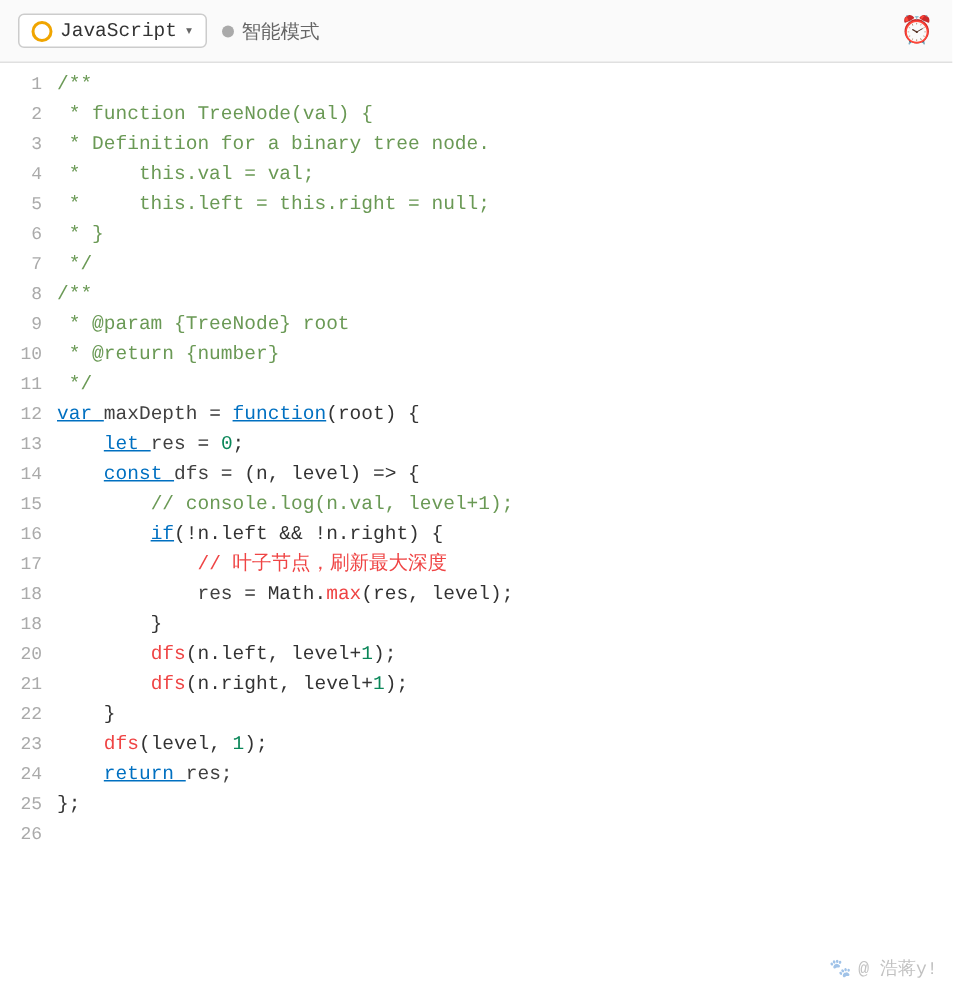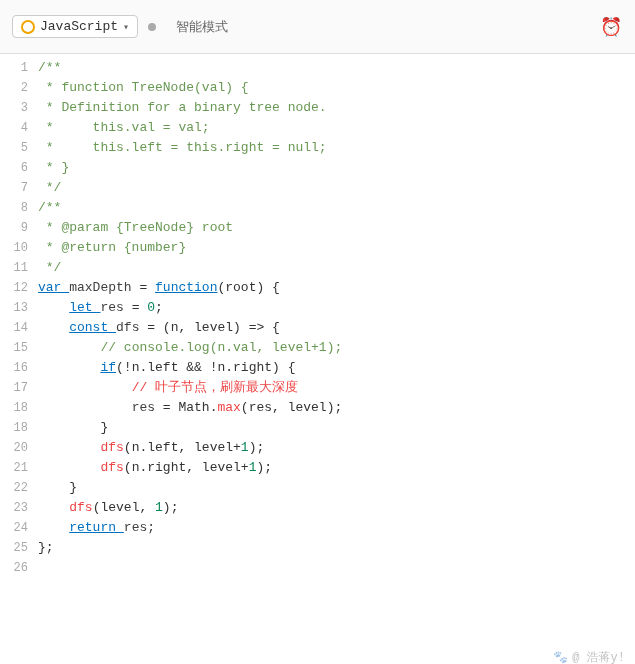--- a/index.html
+++ b/index.html
@@ -11,21 +11,21 @@
       height: 664px;
       overflow: hidden;
     }
 
     .toolbar {
       display: flex;
       align-items: center;
       padding: 6px 12px;
       border-bottom: 1px solid #e0e0e0;
       background: #fafafa;
-      height: 54px;
+      height: 42px;
       gap: 10px;
     }
 
     .lang-selector {
       display: flex;
       align-items: center;
       border: 1px solid #ccc;
       border-radius: 4px;
       padding: 3px 8px;
       background: #fff;
@@ -44,21 +44,21 @@
     }
 
     .lang-selector .chevron {
       font-size: 10px;
       color: #666;
     }
 
     .smart-mode {
       display: flex;
       align-items: center;
-      gap: 20px;
+      gap: 5px;
       font-size: 13px;
       color: #666;
     }
 
     .smart-mode .dot {
       width: 8px;
       height: 8px;
       border-radius: 50%;
       background: #aaa;
       display: inline-block;

